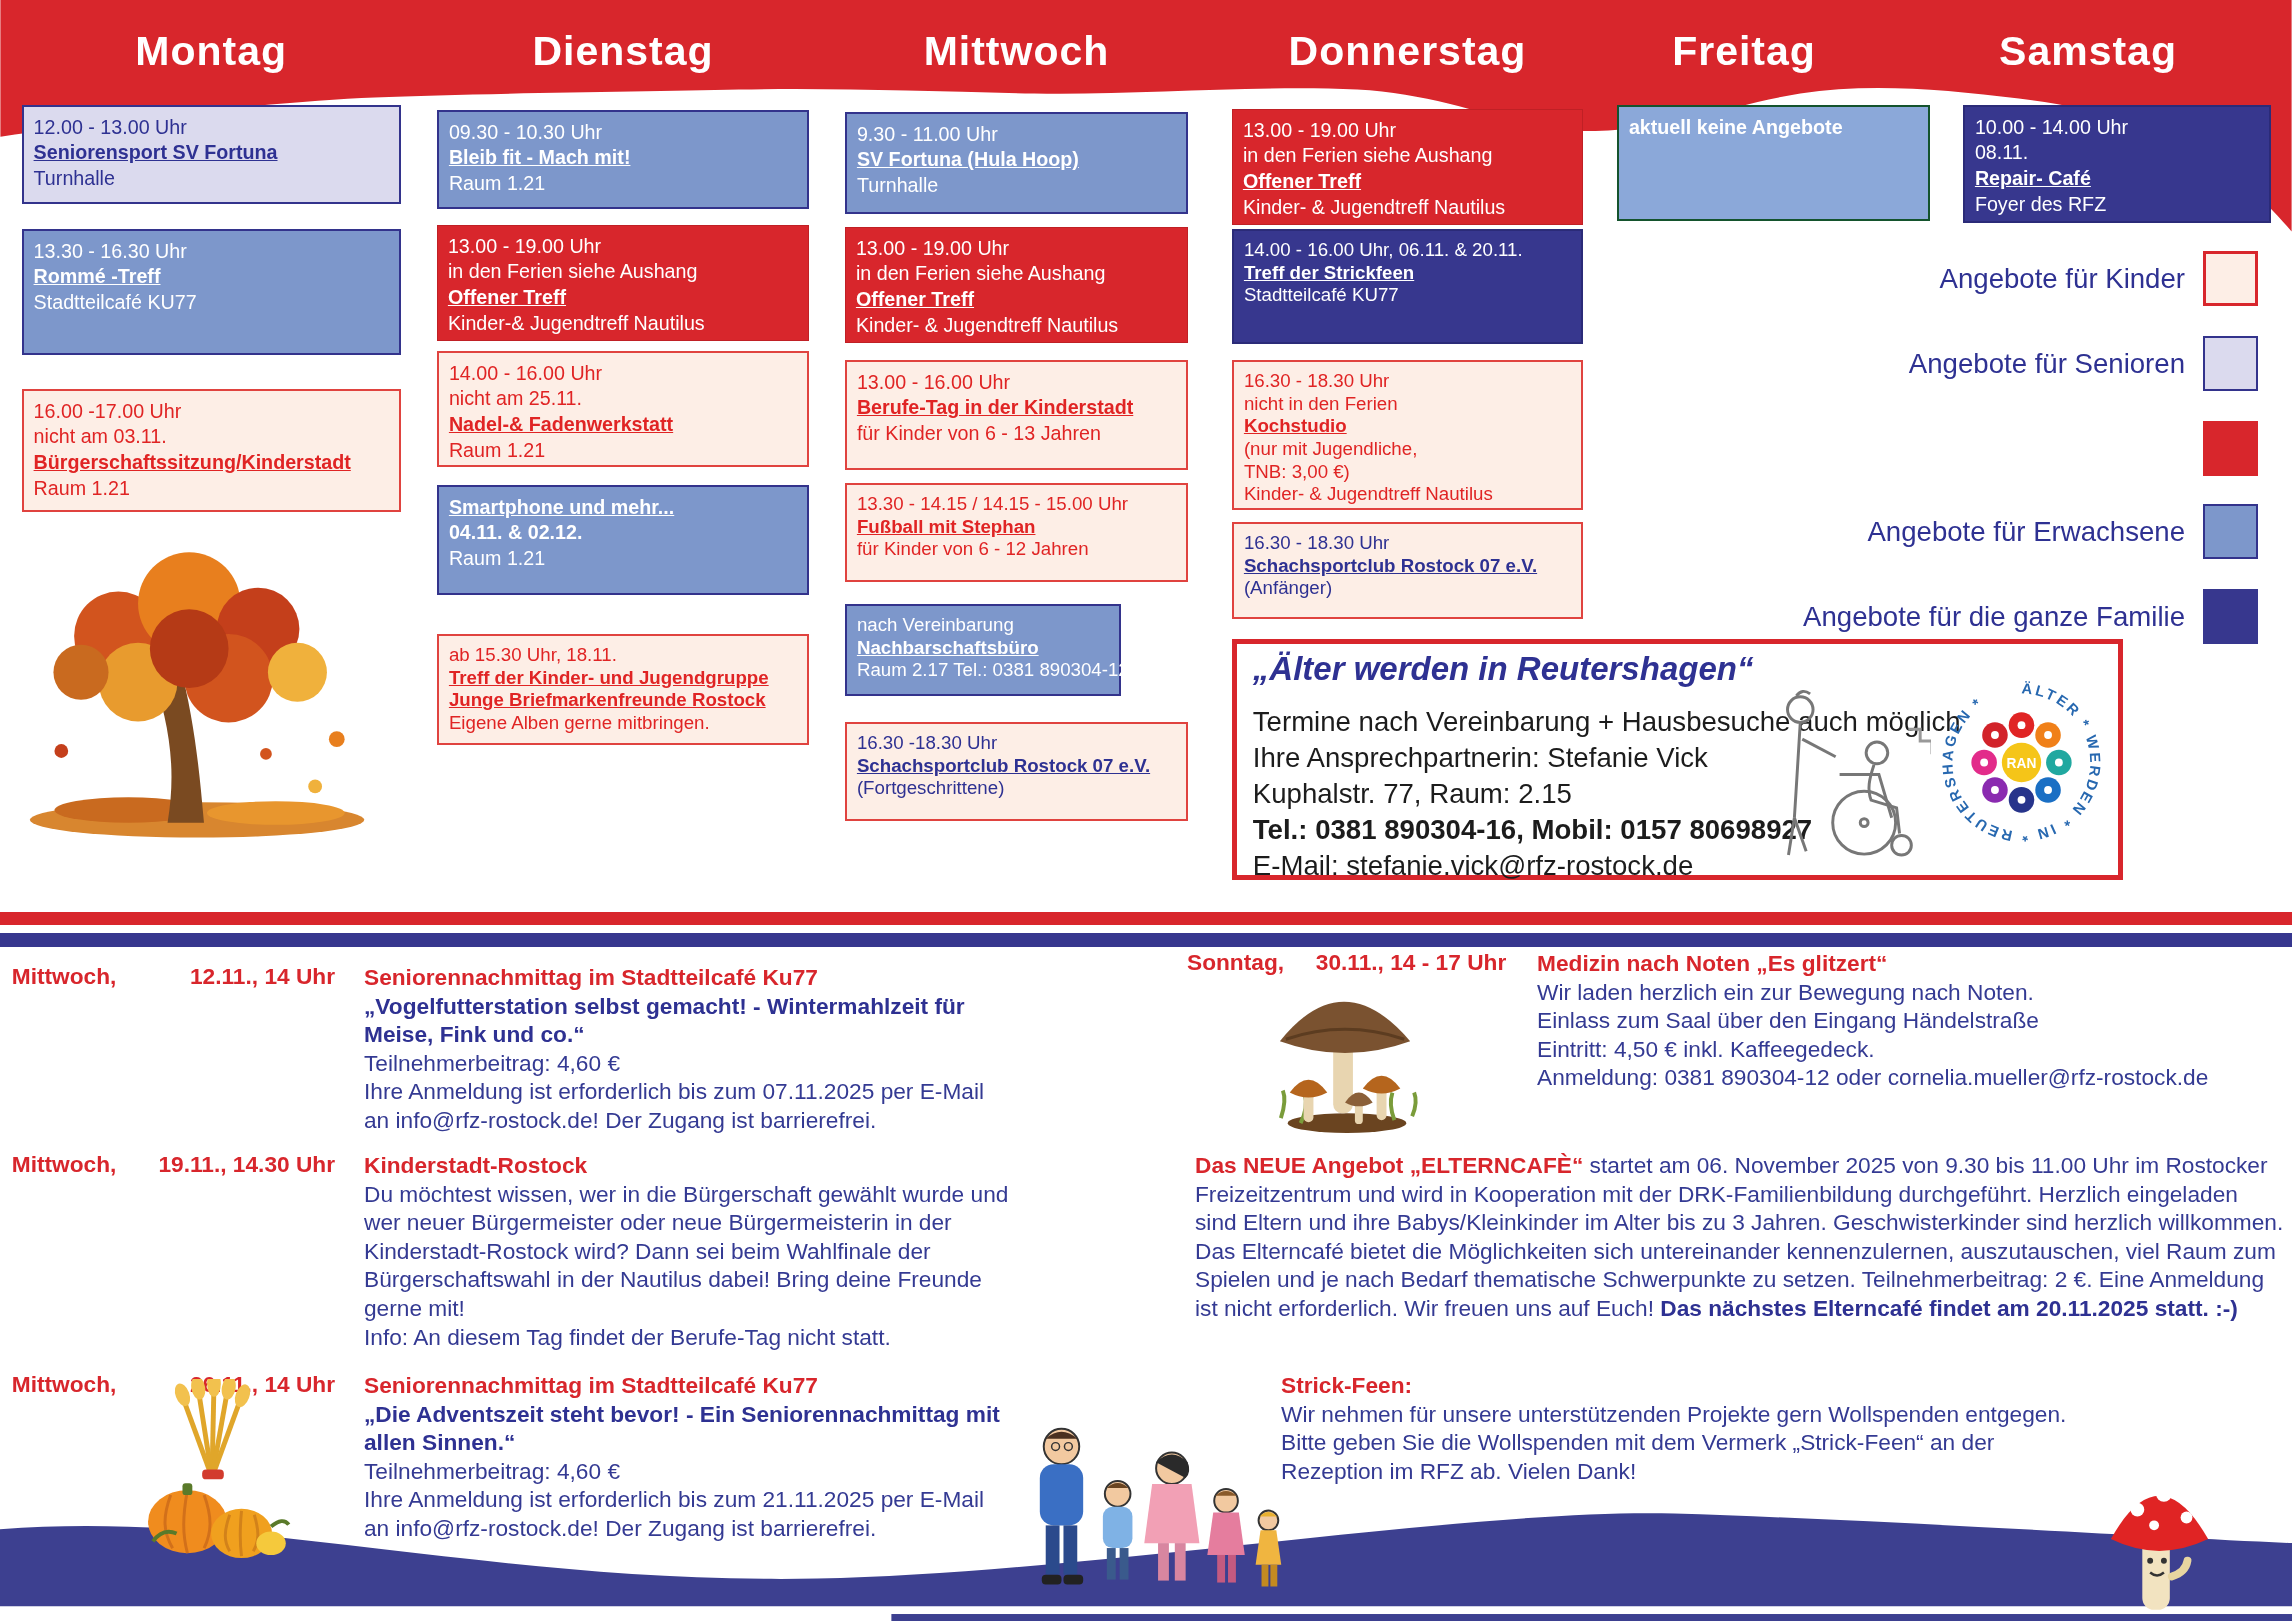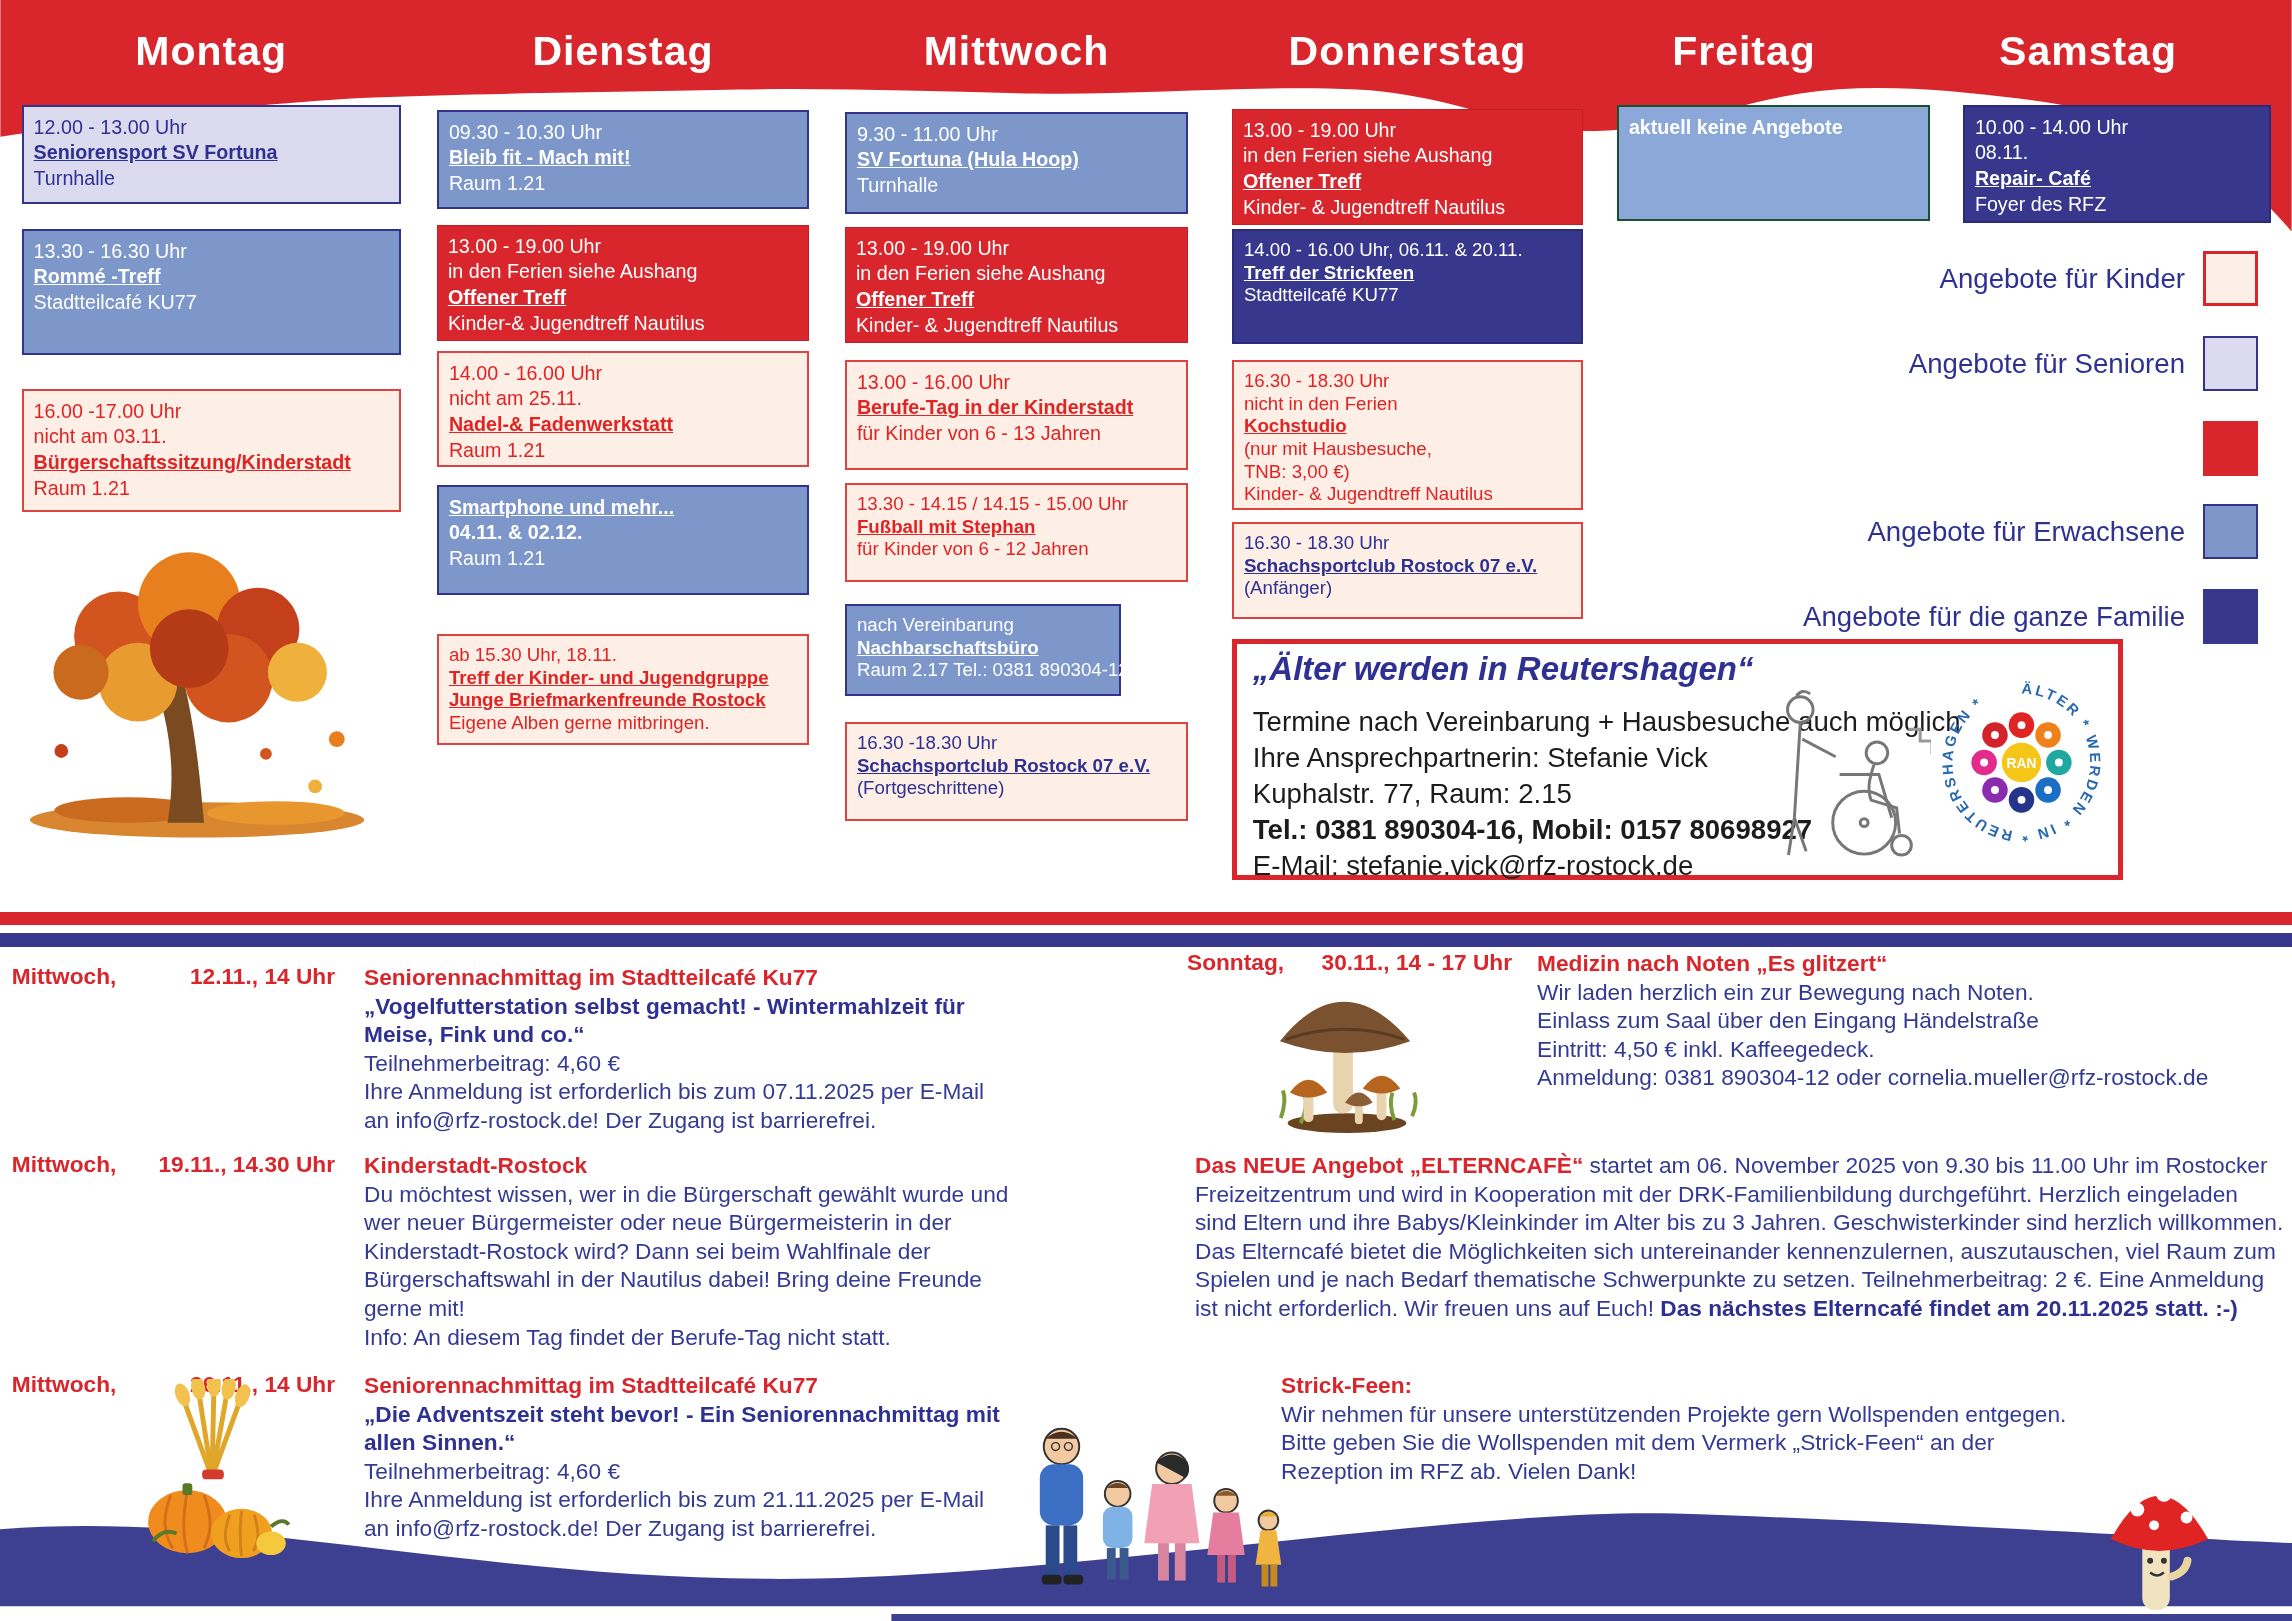--- a/index.html
+++ b/index.html
@@ -152,21 +152,21 @@
   </div>
   <div class="box v-family sm" style="left:1232px;top:229px;width:351px;height:115px">
     <div>14.00 - 16.00 Uhr, 06.11. &amp; 20.11.</div>
     <div class="bu">Treff der Strickfeen</div>
     <div>Stadtteilcafé KU77</div>
   </div>
   <div class="box v-kids sm" style="left:1232px;top:360px;width:351px;height:150px">
     <div>16.30 - 18.30 Uhr</div>
     <div>nicht in den Ferien</div>
     <div class="bu">Kochstudio</div>
-    <div>(nur mit Hausbesuche,</div>
+    <div>(nur mit Jugendliche,</div>
     <div>TNB: 3,00 €)</div>
     <div>Kinder- &amp; Jugendtreff Nautilus</div>
   </div>
   <div class="box v-kids-navy sm" style="left:1232px;top:522px;width:351px;height:97px">
     <div>16.30 - 18.30 Uhr</div>
     <div class="bu">Schachsportclub Rostock 07 e.V.</div>
     <div>(Anfänger)</div>
   </div>
 
   <div class="box v-friday" style="left:1617px;top:105px;width:313px;height:116px">
@@ -319,21 +319,21 @@
     <ellipse cx="55" cy="145" rx="40" ry="32" fill="#f08c1e"></ellipse>
     <path d="M38,118 C30,140 30,155 40,172 M55,113 C50,140 50,158 55,177 M72,118 C80,140 80,155 72,172" stroke="#d2701a" stroke-width="3" fill="none"></path>
     <rect x="50" y="106" width="10" height="12" rx="3" fill="#5a7a2a"></rect>
     <ellipse cx="110" cy="157" rx="31" ry="25" fill="#f0a01e"></ellipse>
     <path d="M98,138 C92,155 92,165 98,175 M110,134 C108,155 108,165 110,180 M123,138 C128,155 128,165 122,175" stroke="#d2821a" stroke-width="3" fill="none"></path>
     <ellipse cx="140" cy="167" rx="15" ry="12" fill="#f5c93c"></ellipse>
     <path d="M20,165 q10,-14 24,-8 M140,150 q12,-10 18,-2" stroke="#5a7a2a" stroke-width="4" fill="none"></path>
   </svg>
 
   <div class="ev-day" style="left:1187px;top:949px">Sonntag,</div>
-  <div class="ev-date" style="left:1310px;top:949px;width:202px;text-align:right">30.11., 14 - 17 Uhr</div>
+  <div class="ev-date" style="left:1310px;top:949px;width:202px;text-align:center">30.11., 14 - 17 Uhr</div>
   <div class="ev-content" style="left:1537px;top:949px">
     <div class="ev-title">Medizin nach Noten „Es glitzert“</div>
     <div>Wir laden herzlich ein zur Bewegung nach Noten.</div>
     <div>Einlass zum Saal über den Eingang Händelstraße</div>
     <div>Eintritt: 4,50 € inkl. Kaffeegedeck.</div>
     <div>Anmeldung: 0381 890304-12 oder cornelia.mueller@rfz-rostock.de</div>
   </div>
 
   <svg class="abs" style="left:1266px;top:980px;z-index:2" width="163" height="153" viewBox="0 0 165 155">
     <ellipse cx="82" cy="145" rx="60" ry="10" fill="#6a4420"></ellipse>

